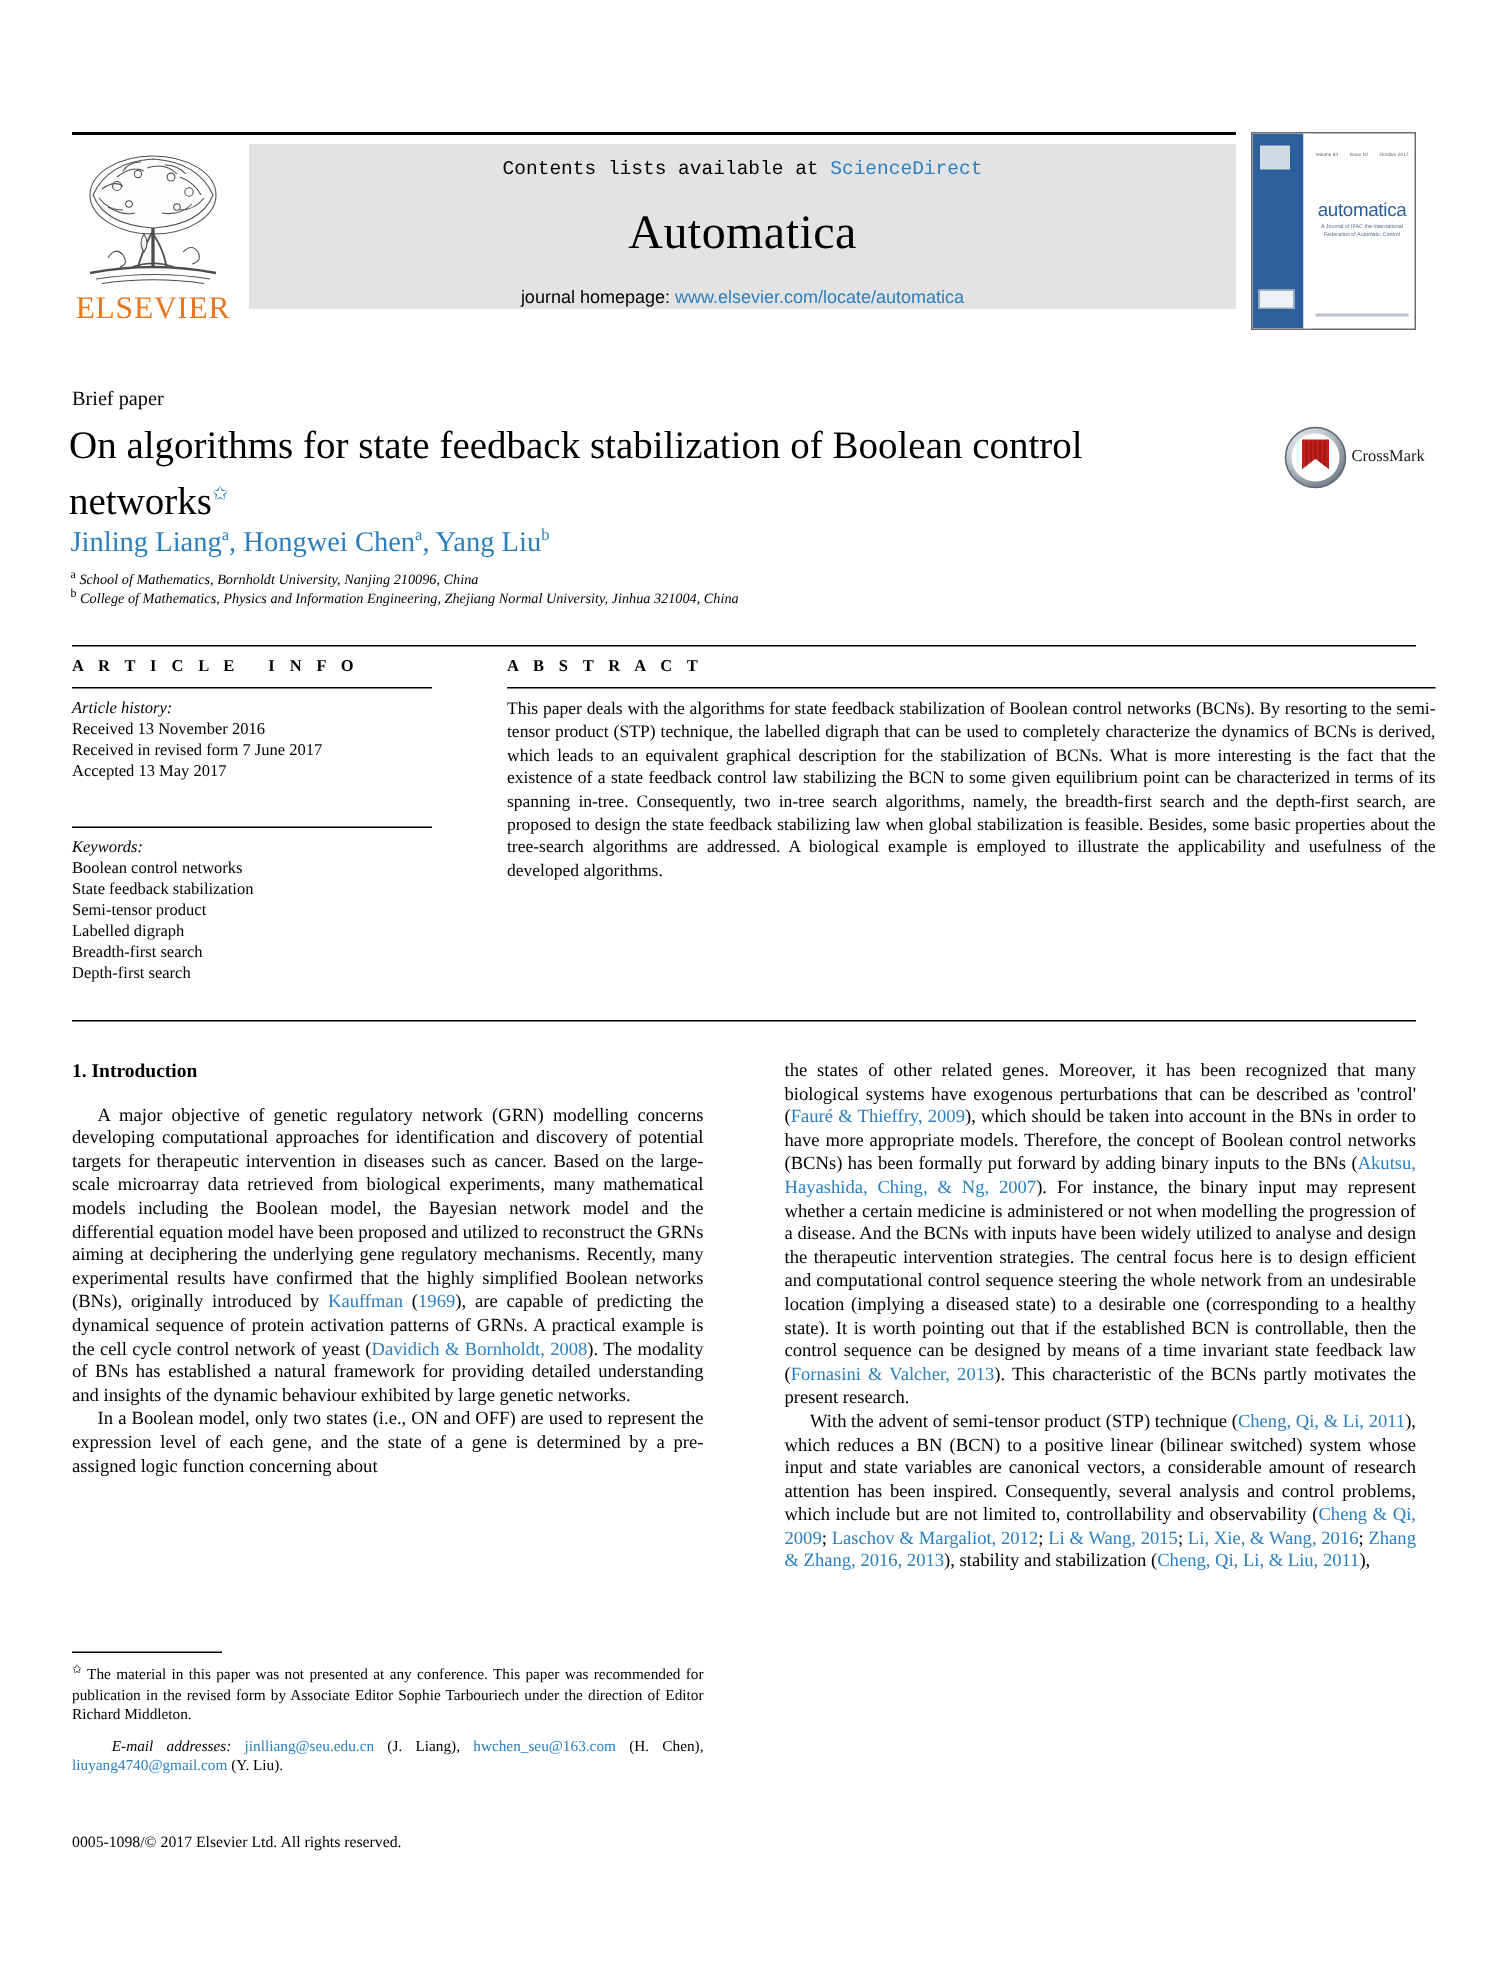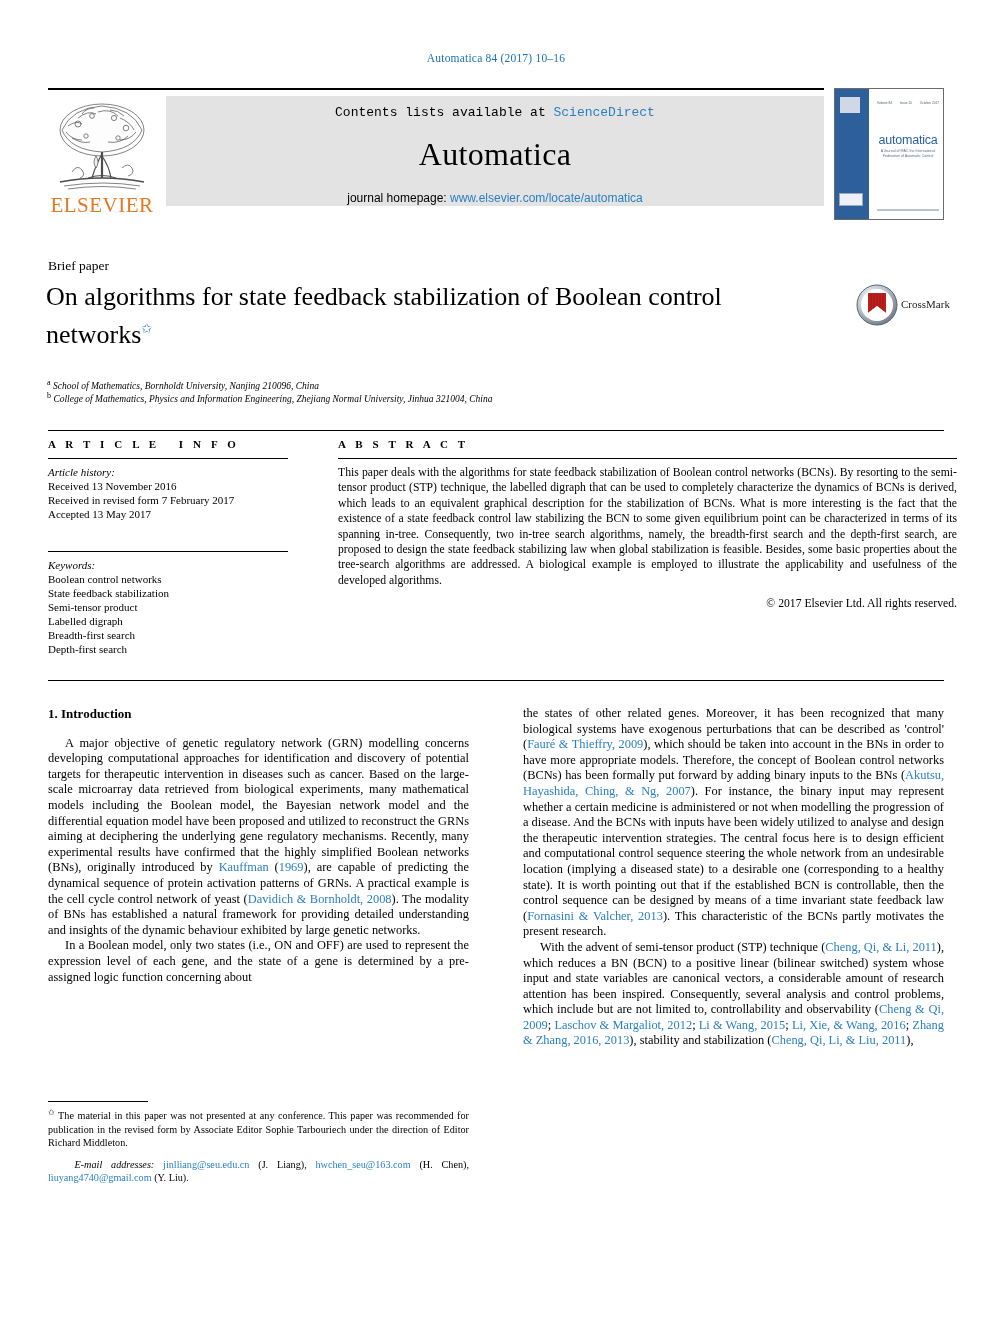--- a/index.html
+++ b/index.html
@@ -357,21 +357,20 @@
     line-height: 14px;
     font-family: "Liberation Serif", serif;
   }
   .doi-link { color: #2b7fbf; }
 </style>
 </head>
 <body>
 
 <div class="page">
 
-  <div class="running-head">Automatica 84 (2017) 10–16</div>
 
   <div class="masthead">
     <div class="masthead-rule"></div>
 
     <div class="elsevier-logo">
       <svg class="tree-svg" width="108" height="100" viewBox="0 0 108 100">
         <g stroke="#4d4d4d" stroke-width="0.7" fill="none">
           <ellipse cx="54" cy="34" rx="42" ry="26" fill="#ffffff"></ellipse>
           <path d="M14 34 q10 -22 40 -24 q30 2 40 24 q-8 20 -40 22 q-32 -2 -40 -22z" fill="#fdfdfd"></path>
           <path d="M20 30 q8 -6 14 -2 M30 22 q10 -8 18 -4 M50 16 q12 -4 20 4 M72 22 q10 4 14 12 M24 42 q10 6 18 4 M60 46 q12 2 20 -6"></path>
@@ -419,20 +418,25 @@
       <div class="cover-footline"></div>
     </div>
   </div>
 
   <div class="brief-paper">Brief paper</div>
 
   <h1 class="article-title">
     <span>On algorithms for state feedback stabilization of Boolean control networks</span><span class="title-star">✩</span>
   </h1>
 
+  <div class="authors">
+    <span><span>Jinling Liang</span><sup>a</sup></span>,
+    <span><span>Hongwei Chen</span><sup>a</sup></span>,
+    <span><span>Yang Liu</span><sup>b</sup></span>
+  </div>
 
   <div class="affil affil-a">
     <sup>a</sup>
     <span>School of Mathematics, Bornholdt University, Nanjing 210096, China</span>
   </div>
   <div class="affil affil-b">
     <sup>b</sup>
     <span>College of Mathematics, Physics and Information Engineering, Zhejiang Normal University, Jinhua 321004, China</span>
   </div>
 
@@ -457,41 +461,40 @@
   </div>
 
   <div class="band-rule-top"></div>
 
   <div class="info-col">
     <div class="sect-head">A R T I C L E &nbsp;&nbsp;I N F O</div>
     <div class="hr-thin"></div>
     <div class="info-block">
       <div class="info-label">Article history:</div>
       <div>Received 13 November 2016</div>
-      <div>Received in revised form 7 February 2017</div>
+      <div>Received in revised form 7 June 2017</div>
       <div>Accepted 13 May 2017</div>
     </div>
     <div class="kw-gap"></div>
     <div class="hr-thin"></div>
     <div class="info-block">
       <div class="info-label">Keywords:</div>
       <div>Boolean control networks</div>
       <div>State feedback stabilization</div>
       <div>Semi-tensor product</div>
       <div>Labelled digraph</div>
       <div>Breadth-first search</div>
       <div>Depth-first search</div>
     </div>
   </div>
 
   <div class="abstract-col">
     <div class="sect-head">A B S T R A C T</div>
     <div class="hr-thin"></div>
     <div class="abstract-text">This paper deals with the algorithms for state feedback stabilization of Boolean control networks (BCNs). By resorting to the semi-tensor product (STP) technique, the labelled digraph that can be used to completely characterize the dynamics of BCNs is derived, which leads to an equivalent graphical description for the stabilization of BCNs. What is more interesting is the fact that the existence of a state feedback control law stabilizing the BCN to some given equilibrium point can be characterized in terms of its spanning in-tree. Consequently, two in-tree search algorithms, namely, the breadth-first search and the depth-first search, are proposed to design the state feedback stabilizing law when global stabilization is feasible. Besides, some basic properties about the tree-search algorithms are addressed. A biological example is employed to illustrate the applicability and usefulness of the developed algorithms.</div>
-    <div class="copyright-line">© 2017 Elsevier Ltd. All rights reserved.</div>
   </div>
 
   <div class="band-rule-bottom"></div>
 
   <div class="col col-left">
     <div class="section-title">1. Introduction</div>
     <p>A major objective of genetic regulatory network (GRN) modelling concerns developing computational approaches for identification and discovery of potential targets for therapeutic intervention  in diseases such as cancer. Based on the large-scale microarray data retrieved from biological experiments, many mathematical models including the Boolean model, the Bayesian network model and the differential equation model have been proposed and utilized to reconstruct the GRNs aiming at deciphering the underlying gene regulatory mechanisms. Recently, many experimental results have confirmed that the highly simplified Boolean networks (BNs), originally introduced by <span class="link">Kauffman</span> (<span class="link">1969</span>), are capable of predicting the dynamical sequence of protein activation patterns of GRNs. A practical example is the cell cycle control network of yeast (<span class="link">Davidich &amp; Bornholdt, 2008</span>). The modality of BNs has established a natural framework for providing detailed understanding and insights of the dynamic behaviour exhibited by large genetic networks.</p>
     <p>In a Boolean model, only two states (i.e., ON and OFF) are used to represent the expression level of each gene, and the state of a gene is determined by a pre-assigned logic function concerning about</p>
   </div>
 
@@ -510,15 +513,16 @@
     &nbsp;&nbsp;&nbsp;<i>E-mail addresses:</i>
     <span class="link">jinlliang@seu.edu.cn</span>
     <span>(J. Liang)</span>,
     <span class="link">hwchen_seu@163.com</span>
     <span>(H. Chen)</span>,
     <span class="link">liuyang4740@gmail.com</span>
     <span>(Y. Liu)</span>.
   </div>
 
   <div class="doi-block">
+    <div>0005-1098/© 2017 Elsevier Ltd. All rights reserved.</div>
   </div>
 
 </div>
 
 </body></html>

